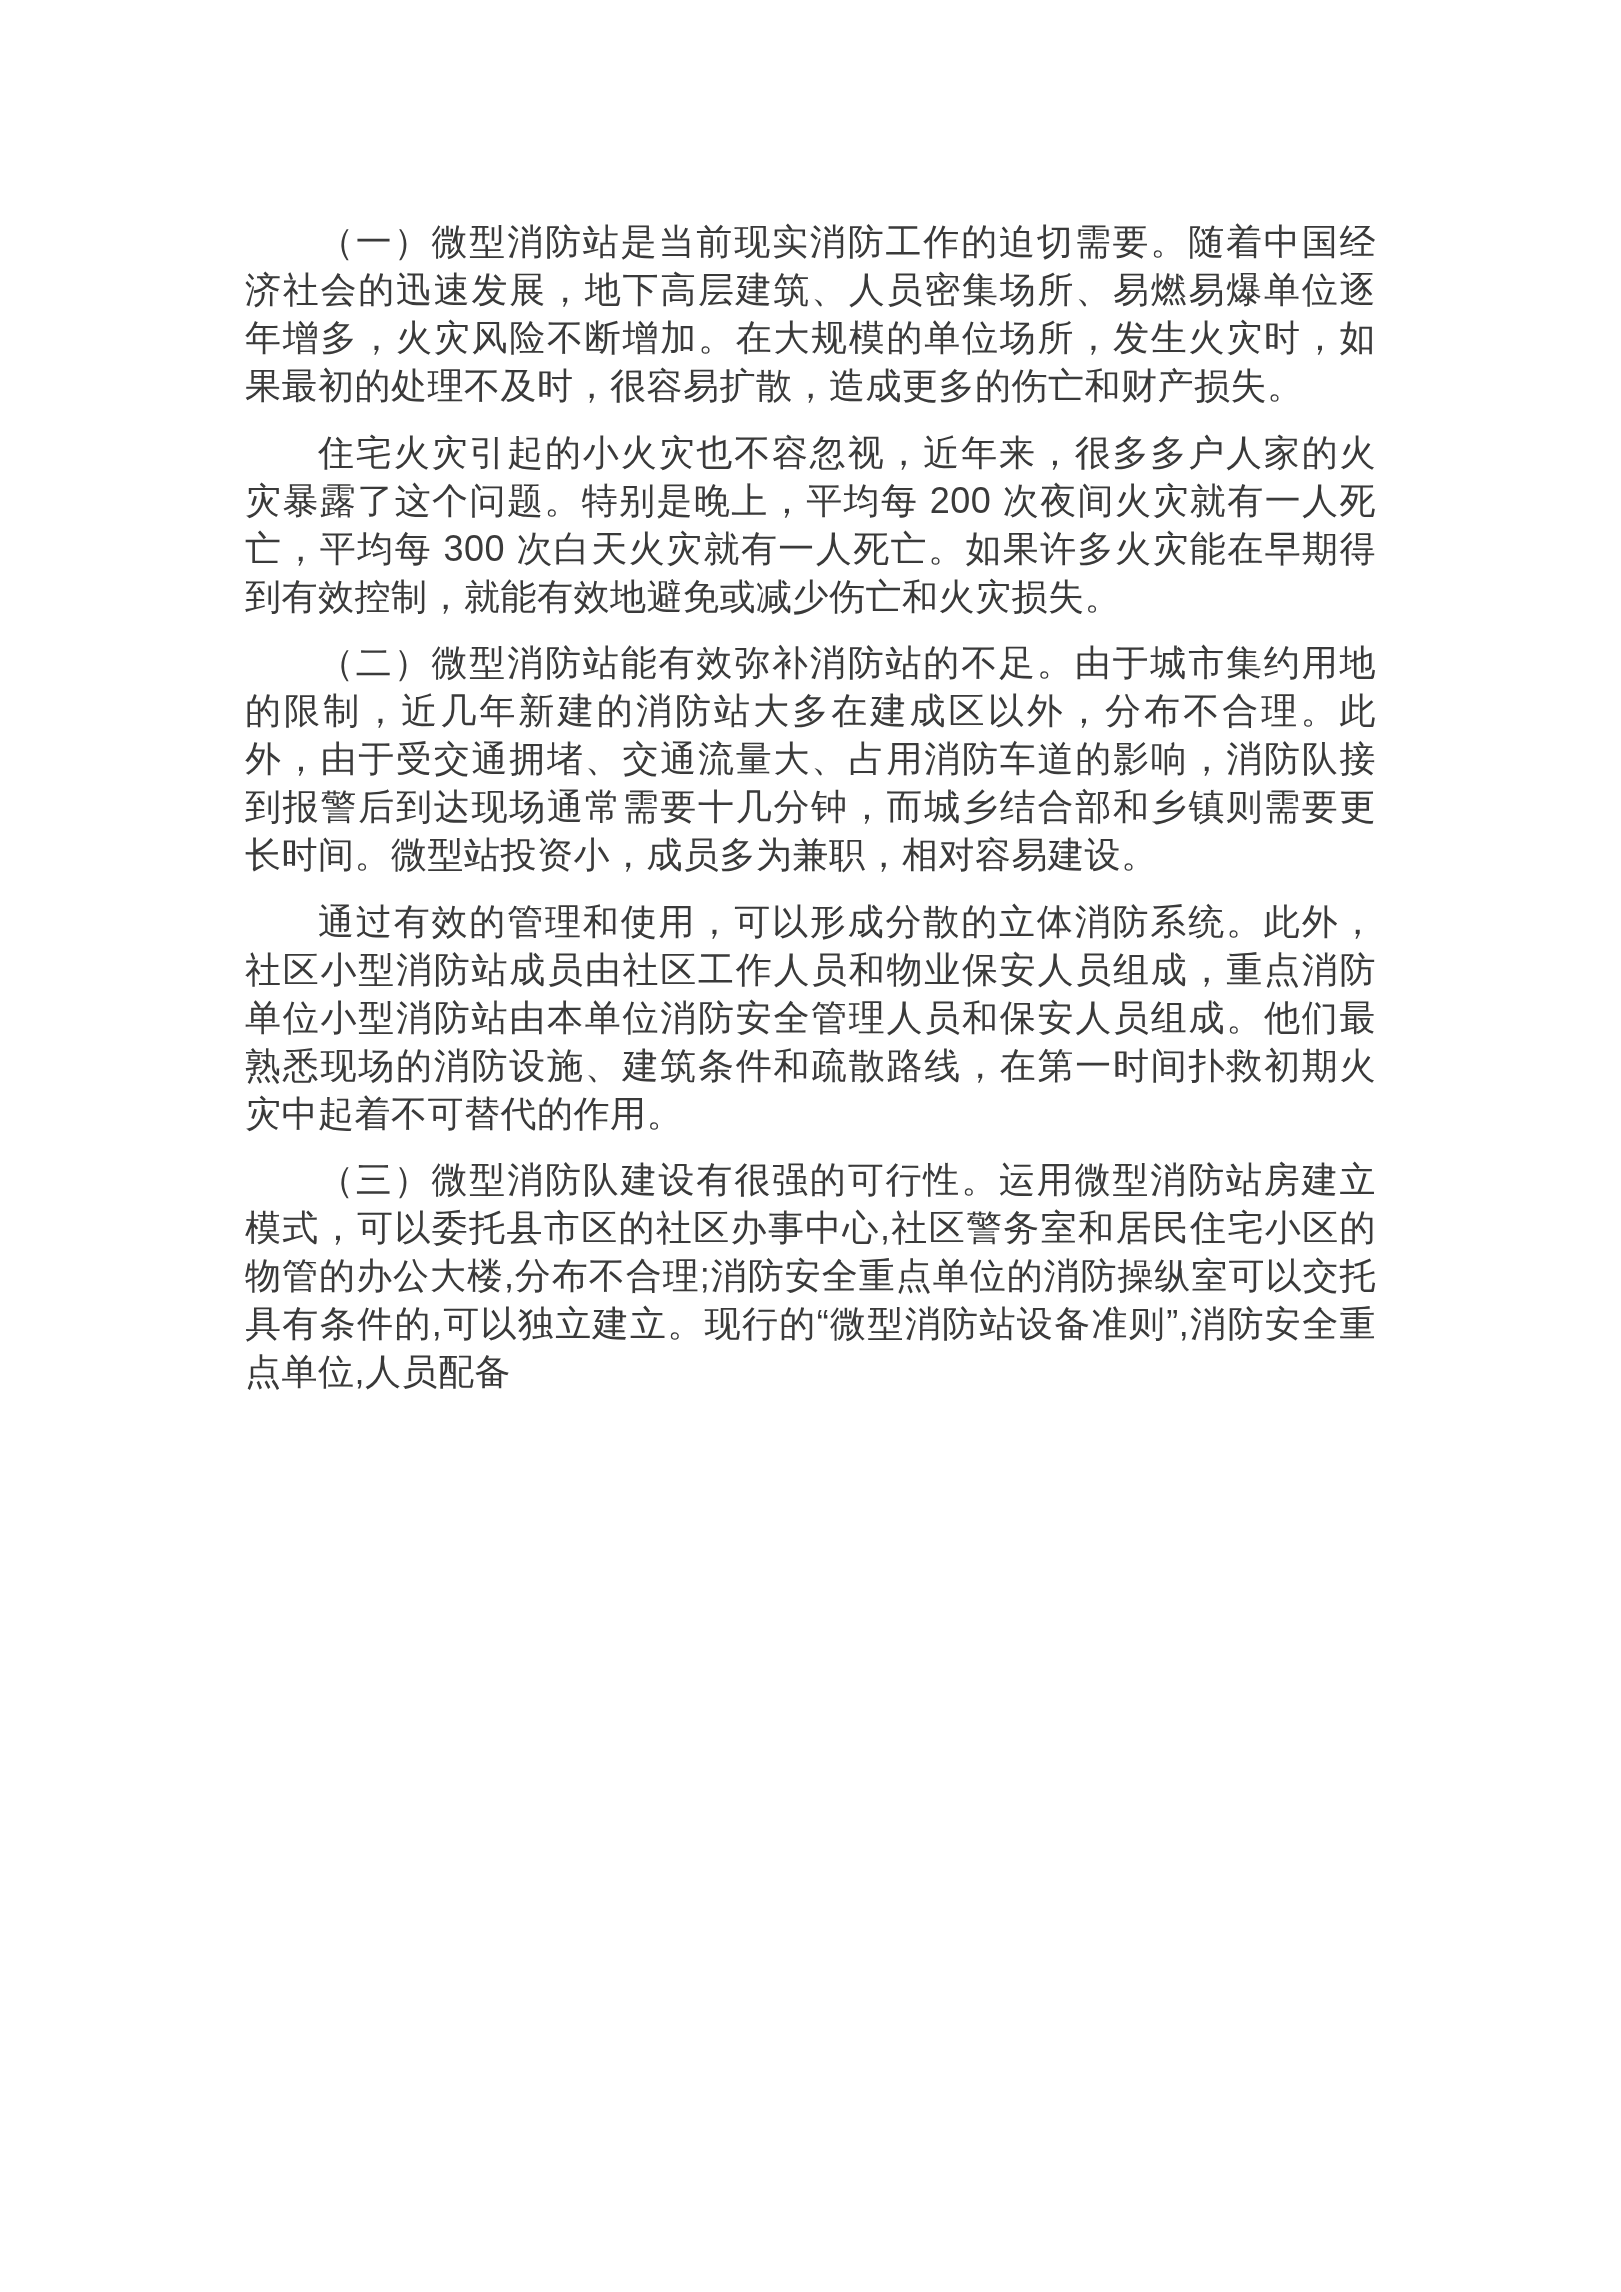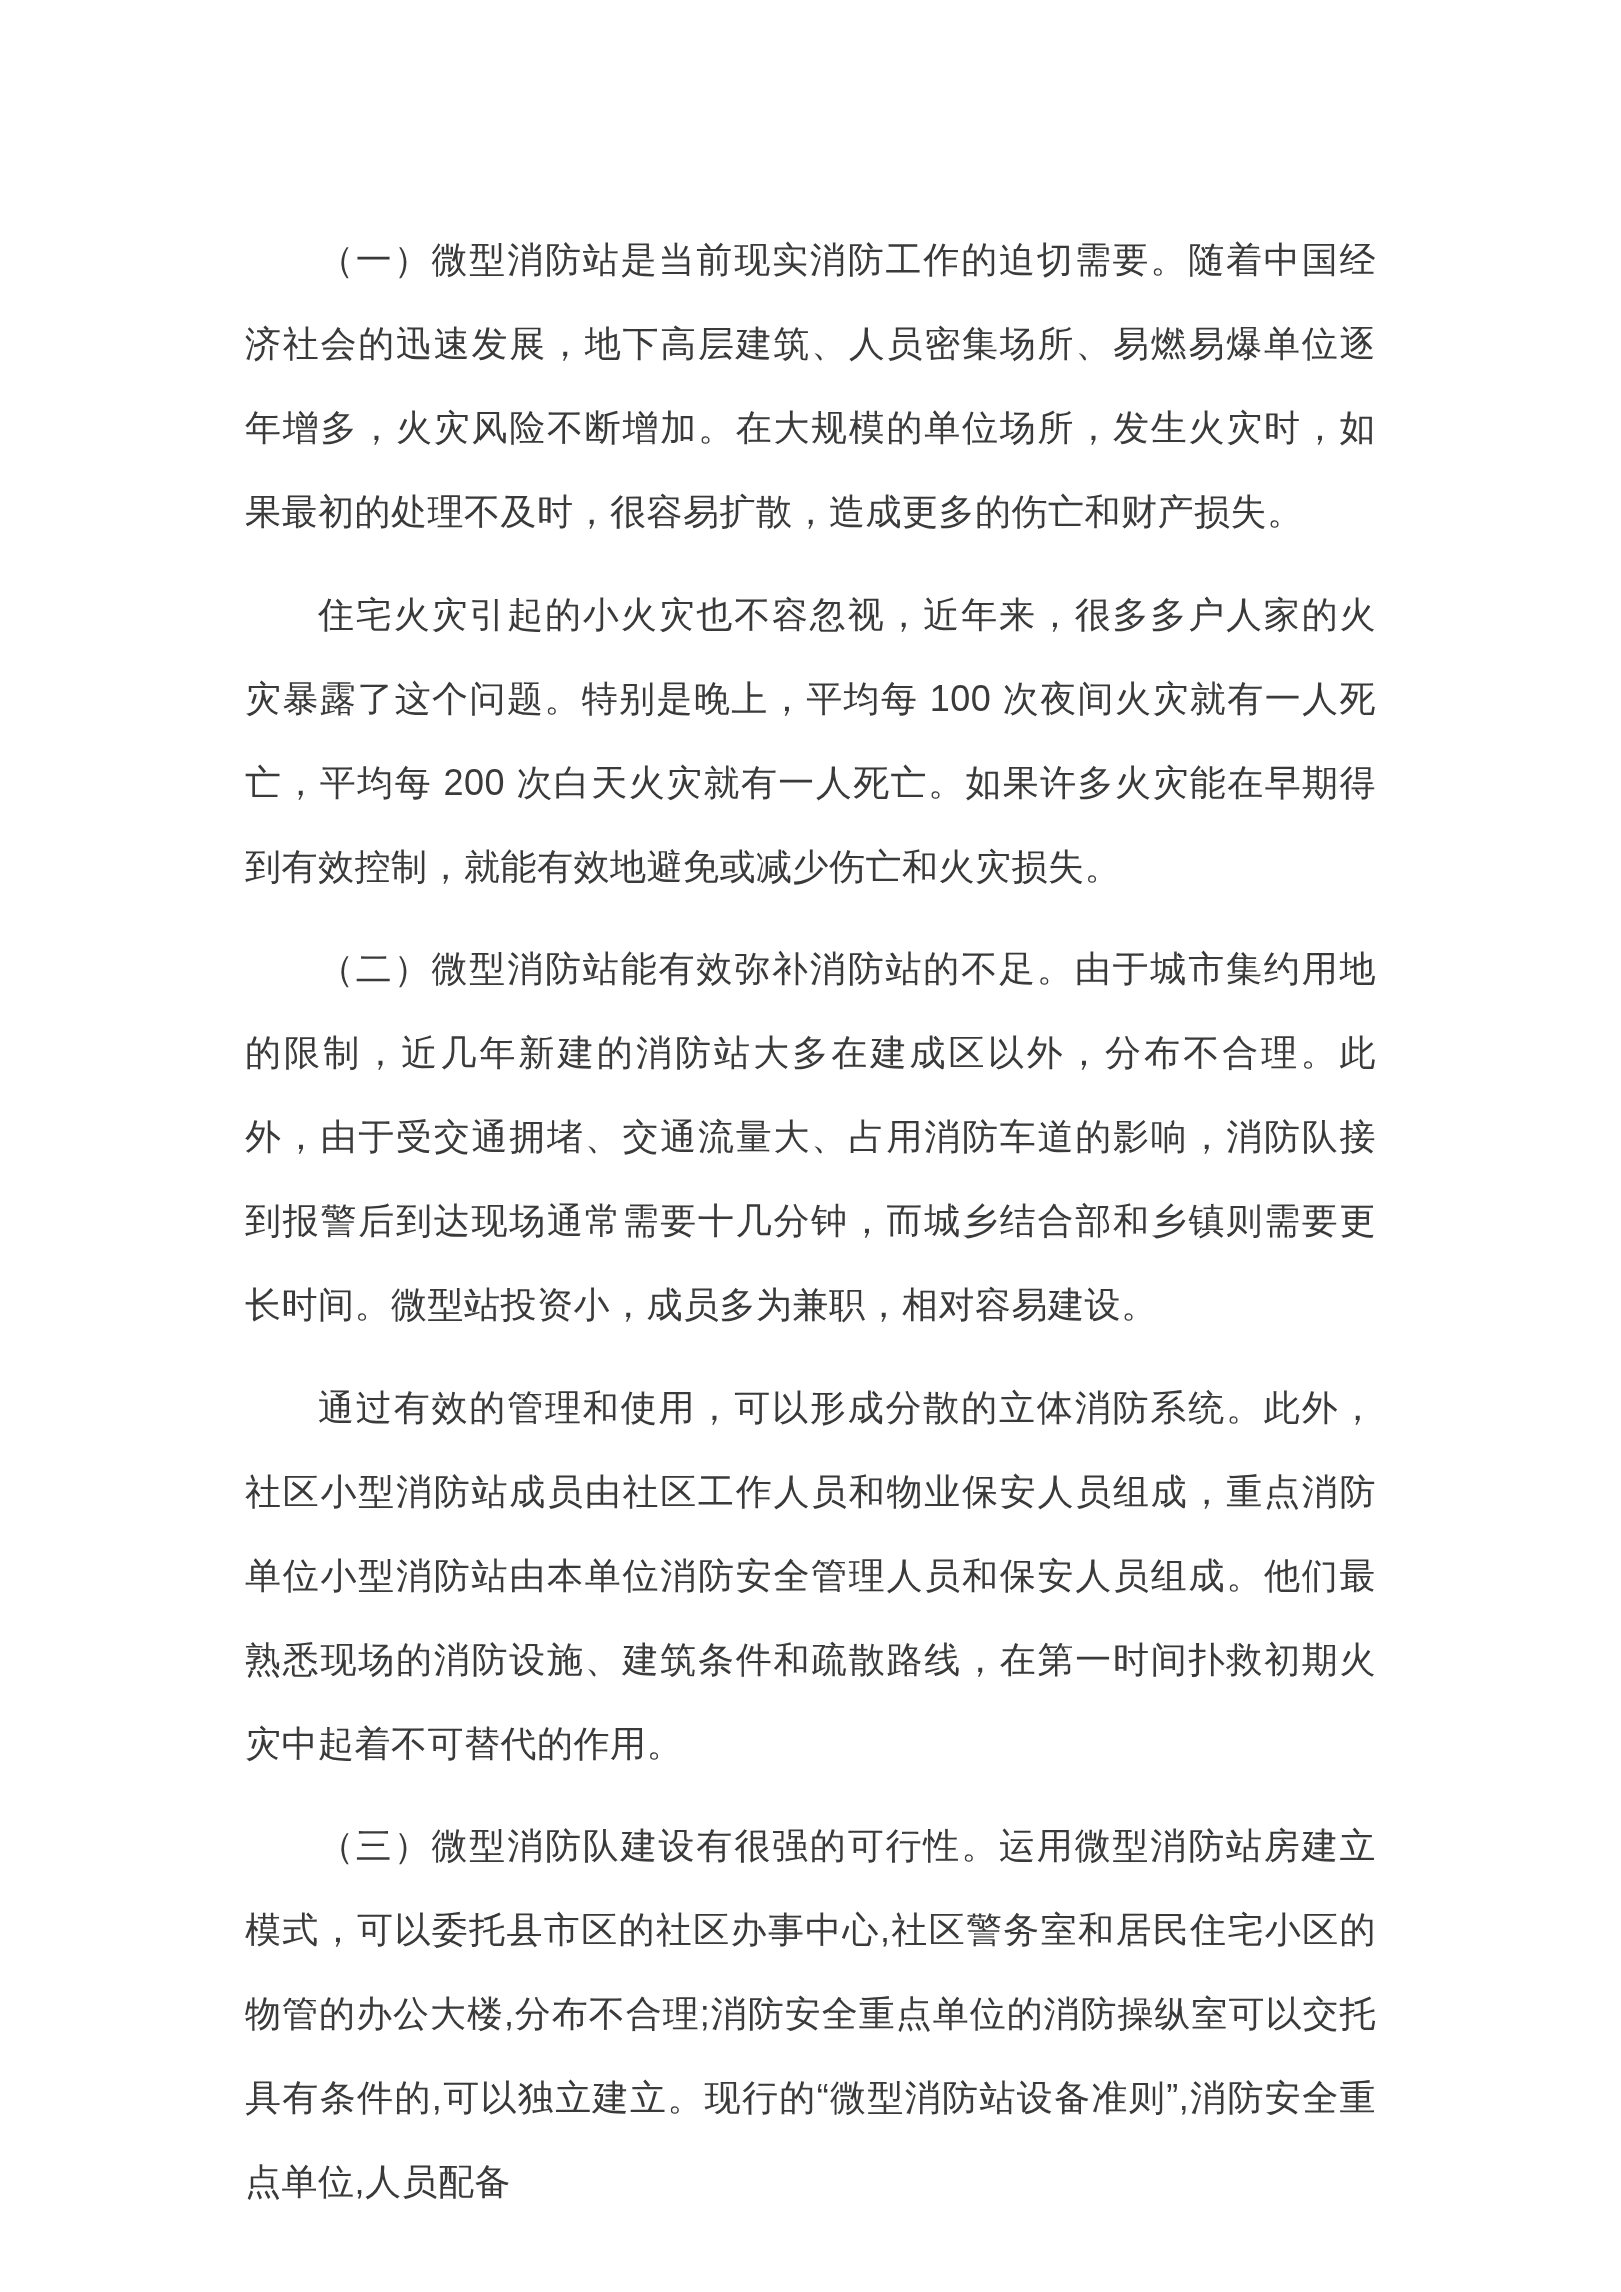--- a/index.html
+++ b/index.html
@@ -10,38 +10,38 @@
   .page {
     position: relative;
     width: 1621px;
     height: 2293px;
     box-sizing: border-box;
     padding: 218px 245px 0 245px;
     background: #ffffff;
     color: #3a3a3a;
     font-family: "Liberation Sans", "DejaVu Sans", sans-serif;
     font-size: 36px;
-    line-height: 84px;
+    line-height: 48px;
     text-align: justify;
     text-justify: inter-ideograph;
     overflow: hidden;
   }
   .para {
     margin: 0 0 18.6px 0;
     text-indent: 73px;
     letter-spacing: 0.5px;
     word-break: break-all;
   }
   .para:last-child {
     margin-bottom: 0;
   }
 </style>
 </head>
 <body>
 
 <div class="page">
   <p class="para">（一）微型消防站是当前现实消防工作的迫切需要。随着中国经济社会的迅速发展，地下高层建筑、人员密集场所、易燃易爆单位逐年增多，火灾风险不断增加。在大规模的单位场所，发生火灾时，如果最初的处理不及时，很容易扩散，造成更多的伤亡和财产损失。</p>
-  <p class="para">住宅火灾引起的小火灾也不容忽视，近年来，很多多户人家的火灾暴露了这个问题。特别是晚上，平均每 100 次夜间火灾就有一人死亡，平均每 200 次白天火灾就有一人死亡。如果许多火灾能在早期得到有效控制，就能有效地避免或减少伤亡和火灾损失。</p>
+  <p class="para">住宅火灾引起的小火灾也不容忽视，近年来，很多多户人家的火灾暴露了这个问题。特别是晚上，平均每 200 次夜间火灾就有一人死亡，平均每 300 次白天火灾就有一人死亡。如果许多火灾能在早期得到有效控制，就能有效地避免或减少伤亡和火灾损失。</p>
   <p class="para">（二）微型消防站能有效弥补消防站的不足。由于城市集约用地的限制，近几年新建的消防站大多在建成区以外，分布不合理。此外，由于受交通拥堵、交通流量大、占用消防车道的影响，消防队接到报警后到达现场通常需要十几分钟，而城乡结合部和乡镇则需要更长时间。微型站投资小，成员多为兼职，相对容易建设。</p>
   <p class="para">通过有效的管理和使用，可以形成分散的立体消防系统。此外，社区小型消防站成员由社区工作人员和物业保安人员组成，重点消防单位小型消防站由本单位消防安全管理人员和保安人员组成。他们最熟悉现场的消防设施、建筑条件和疏散路线，在第一时间扑救初期火灾中起着不可替代的作用。</p>
   <p class="para">（三）微型消防队建设有很强的可行性。运用微型消防站房建立模式，可以委托县市区的社区办事中心,社区警务室和居民住宅小区的物管的办公大楼,分布不合理;消防安全重点单位的消防操纵室可以交托具有条件的,可以独立建立。现行的“微型消防站设备准则”,消防安全重点单位,人员配备</p>
 </div>
 
 
 </body></html>

